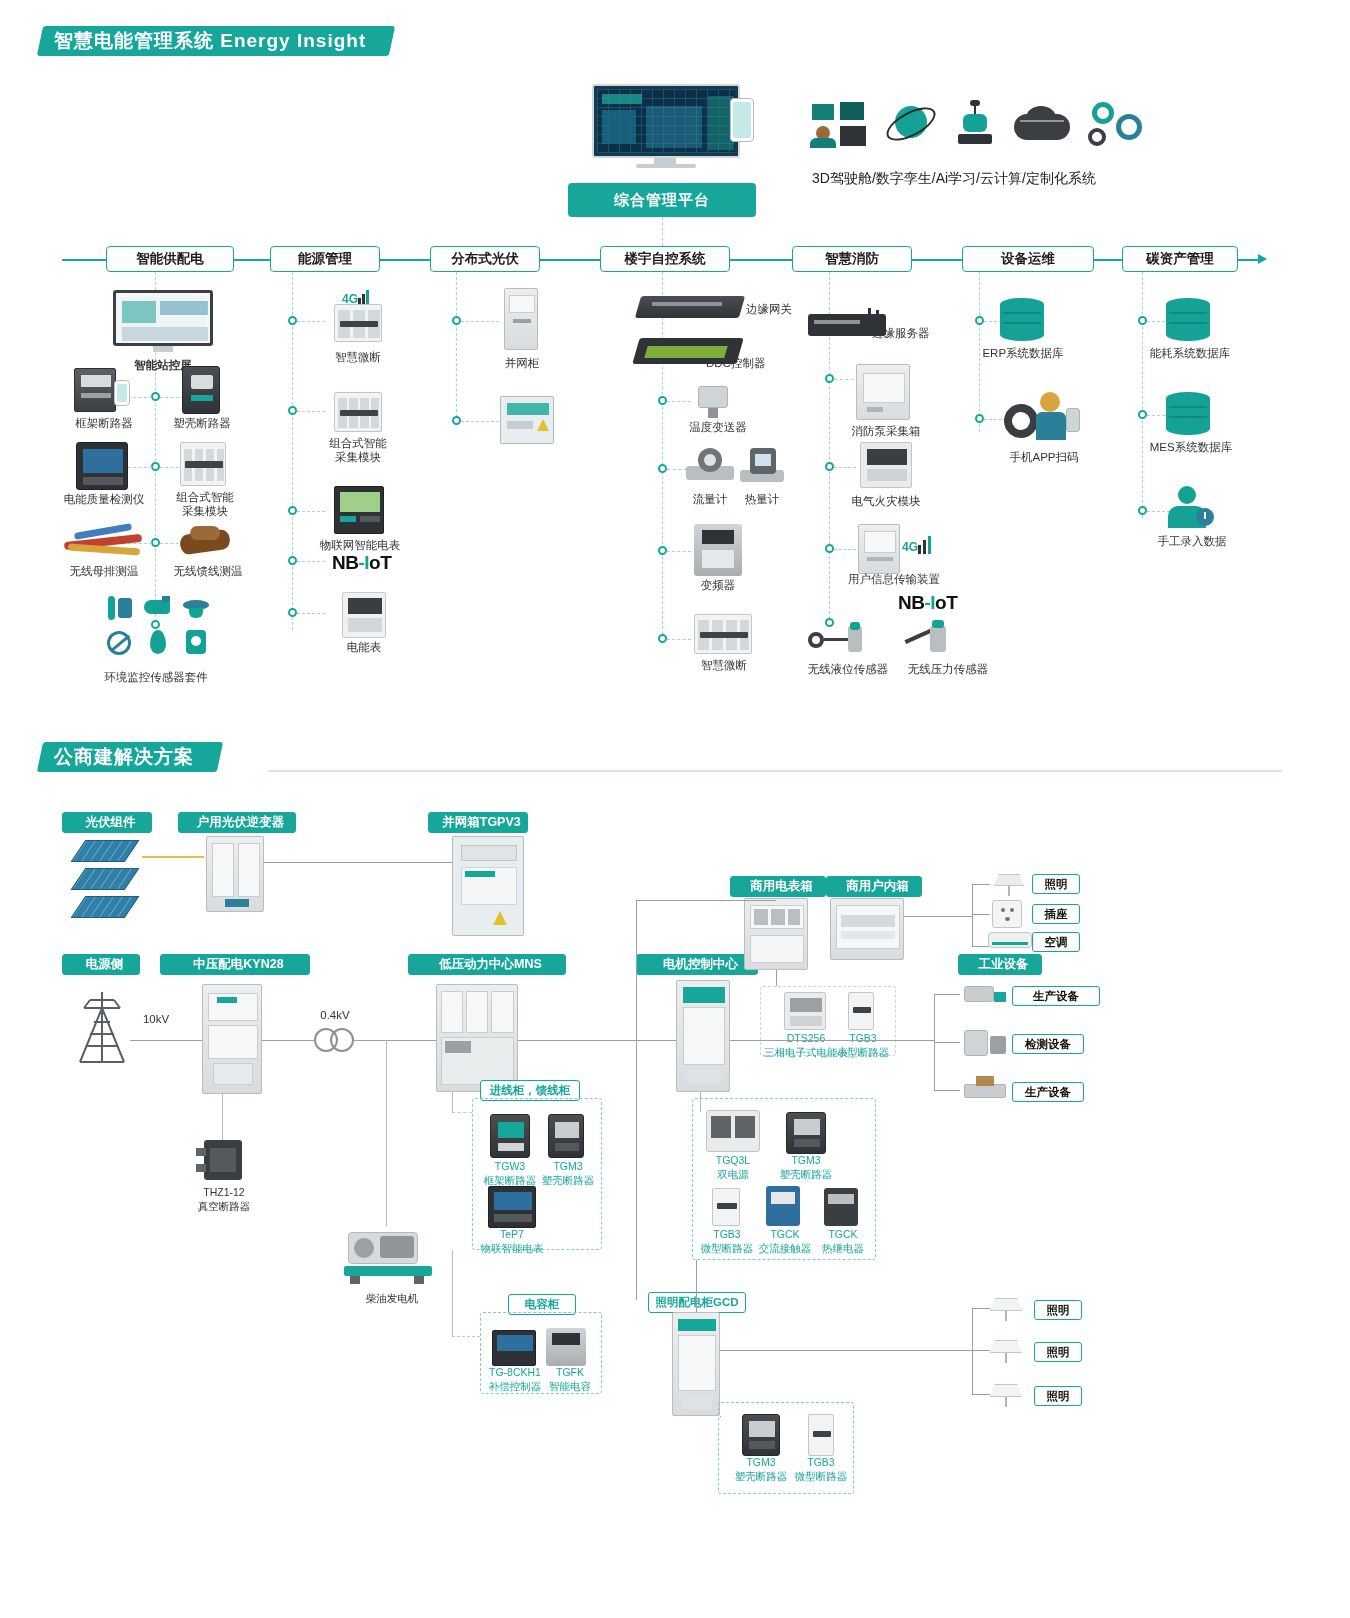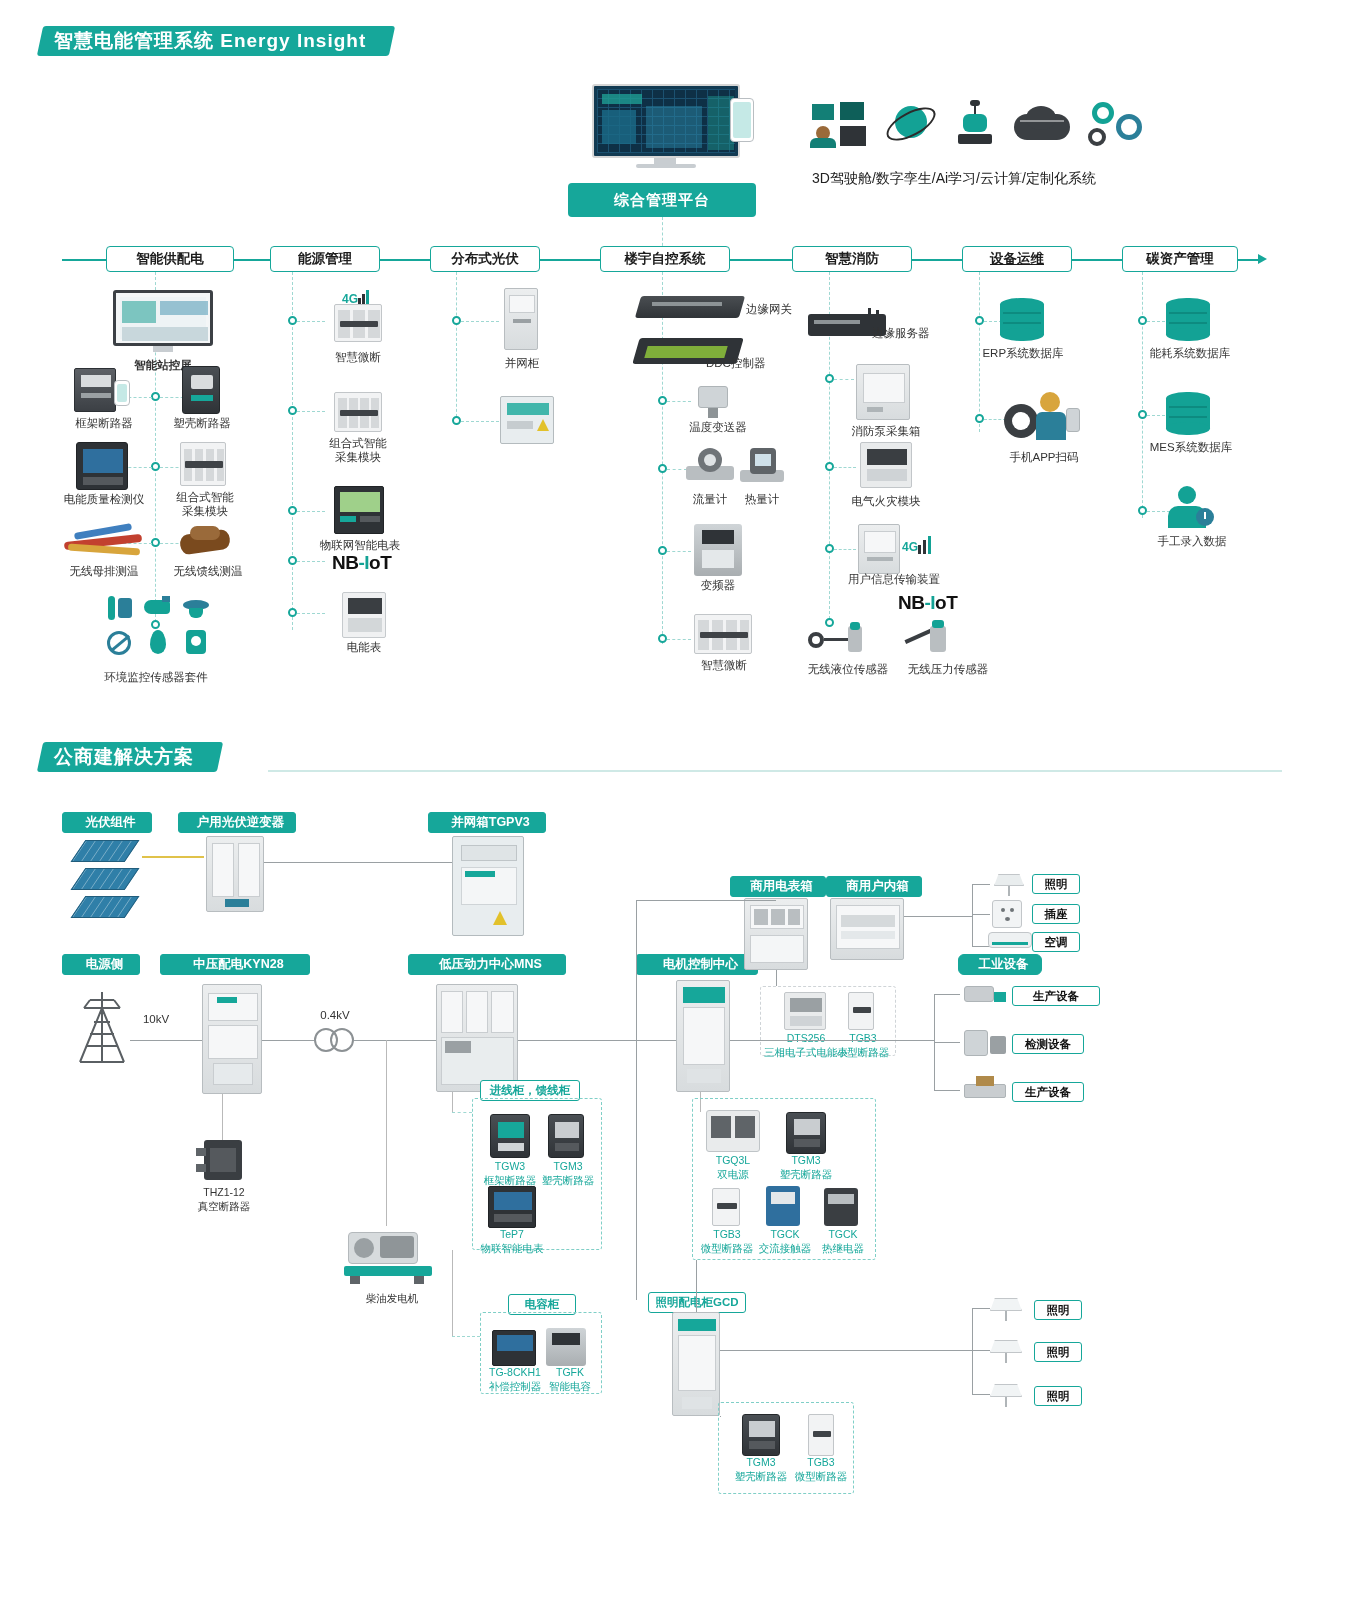--- a/index.html
+++ b/index.html
@@ -212,21 +212,21 @@
   </div>
 <div class="cat-box" style="left:430px; top:246px; width:110px;">
   <span>分布式光伏</span>
   </div>
 <div class="cat-box" style="left:600px; top:246px; width:130px;">
   <span>楼宇自控系统</span>
   </div>
 <div class="cat-box" style="left:792px; top:246px; width:120px;">
   <span>智慧消防</span>
   </div>
-<div class="cat-box" style="left:962px; top:246px; width:110px;text-decoration:underline;">
+<div class="cat-box" style="left:962px; top:246px; width:132px;">
   <span>设备运维</span>
   </div>
 <div class="cat-box" style="left:1122px; top:246px; width:116px;">
   <span>碳资产管理</span>
   </div>
 
 <div class="vline" style="left:155px; top:272px; height:350px;"></div>
 <div class="dev" style="left:113px; top:290px; width:100px; height:62px;">
   <div class="mon-screen" style="left:0; top:0; width:100px; height:56px; background:#f4f6f7; border:3px solid #3c4045;">
     <div class="abs" style="inset:4px; background:#eef3f5;"></div>
@@ -569,21 +569,21 @@
 
 <div class="tag green" style="left:178px; top:812px; width:118px;">
   <span>户用光伏逆变器</span>
   </div>
 <div class="cab" style="left:206px; top:836px; width:58px; height:76px;">
   <div class="door" style="left:5px; top:6px; width:22px; height:54px;"></div>
   <div class="door" style="left:31px; top:6px; width:22px; height:54px;"></div>
   <div class="abs" style="left:18px; top:62px; width:24px; height:8px; background:#2b7f99;"></div>
 </div>
 
-<div class="tag green" style="left:428px; top:812px; width:118px;">
+<div class="tag green" style="left:428px; top:812px; width:100px;">
   <span>并网箱TGPV3</span>
   </div>
 <div class="grn-cab" style="left:452px; top:836px; width:72px; height:100px;">
   <div class="abs" style="left:8px; top:8px; width:56px; height:16px; background:#dfe4e6; border:1px solid #bfc5c8;"></div>
   <div class="abs" style="left:8px; top:30px; width:56px; height:38px; background:#f4f6f7; border:1px solid #cfd4d7;"></div>
   <div class="abs" style="left:12px; top:34px; width:30px; height:6px; background:#16a79a;"></div>
   <div class="abs" style="left:40px; top:74px; width:14px; height:14px; background:#e2c12b; clip-path:polygon(50% 0,100% 100%,0 100%);"></div>
 </div>
 <div class="sline" style="left:264px; top:862px; width:188px; height:1px;"></div>
 
@@ -592,21 +592,21 @@
   </div>
 <div class="tag green" style="left:160px; top:954px; width:150px;">
   <span>中压配电KYN28</span>
   </div>
 <div class="tag green" style="left:408px; top:954px; width:158px;">
   <span>低压动力中心MNS</span>
   </div>
 <div class="tag green" style="left:636px; top:954px; width:122px;">
   <span>电机控制中心</span>
   </div>
-<div class="tag green" style="left:958px; top:954px; width:84px;border-radius:6px;">
+<div class="tag green" style="left:958px; top:954px; width:84px;">
   <span>工业设备</span>
   </div>
 
 <div class="tower" style="left:70px; top:990px; width:64px; height:74px;">
   <svg width="64" height="74" viewBox="0 0 64 74">
     <g stroke="#5a5f63" stroke-width="2" fill="none">
       <path d="M32 2 L32 72 M10 72 L32 18 L54 72 M16 56 L48 56 M20 44 L44 44 M24 32 L40 32
                M10 72 L54 72 M14 18 L50 18 M14 18 L20 10 M50 18 L44 10 M20 10 L44 10"></path>
     </g>
   </svg>

